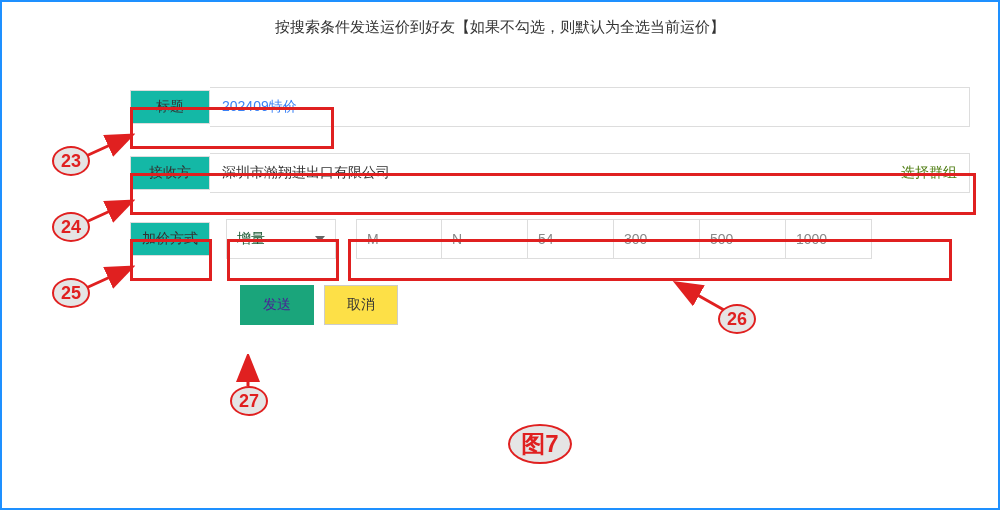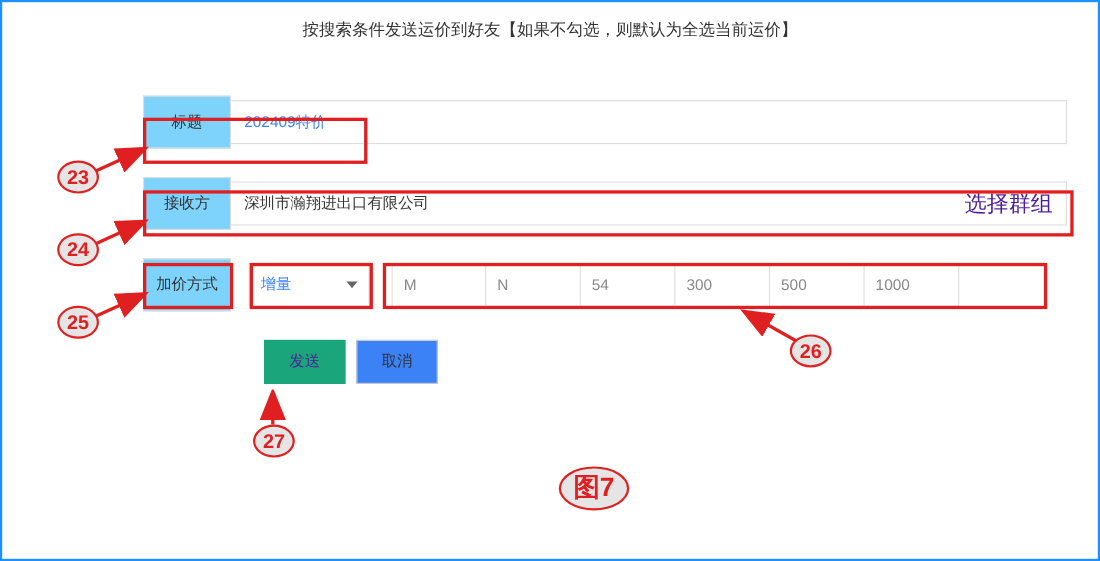--- a/index.html
+++ b/index.html
@@ -30,28 +30,28 @@
     padding: 40px 28px 20px 28px;
   }
   .form-row {
     display: flex;
     align-items: center;
     margin-bottom: 26px;
     position: relative;
   }
   .label-cell {
     width: 80px;
-    height: 48px;
+    height: 34px;
     border: 1px solid #ddd;
     display: flex;
     align-items: center;
     justify-content: center;
     font-size: 14px;
     color: #333;
-    background: #7dd3fc;
+    background: #14b8a6;
     margin-left: 100px;
   }
   .input-cell {
     flex: 1;
     height: 40px;
     border: 1px solid #ddd;
     border-left: none;
     display: flex;
     align-items: center;
     padding: 0 12px;
@@ -59,34 +59,34 @@
     font-size: 14px;
     background: #fff;
     position: relative;
   }
   .recipient-row .input-cell {
     color: #333;
   }
   .select-group-link {
     position: absolute;
     right: 12px;
-    color: #4c1d95;
-    font-size: 20px;
+    color: #4d7c0f;
+    font-size: 14px;
     cursor: pointer;
   }
   .select-box {
     width: 110px;
     height: 40px;
     border: 1px solid #ddd;
     margin-left: 16px;
     display: flex;
     align-items: center;
     justify-content: space-between;
     padding: 0 10px;
-    color: #3b82f6;
+    color: #14532d;
     font-size: 14px;
   }
   .chevron {
     display:inline-block;
     width:0;height:0;
     border-left:5px solid transparent;
     border-right:5px solid transparent;
     border-top:6px solid #666;
   }
   .tier-grid {
@@ -109,21 +109,21 @@
   .button-row {
     display: flex;
     align-items: center;
     margin-top: 10px;
     margin-left: 210px;
   }
   .btn {
     height: 40px;
     padding: 0 22px;
     border: 1px solid #ccc;
-    background: #3b82f6;
+    background: #fde047;
     font-size: 14px;
     cursor: pointer;
     display: flex;
     align-items: center;
     justify-content: center;
     margin-right: 10px;
   }
   .btn-primary {
     background: #1aa57b;
     border-color: #1aa57b;

